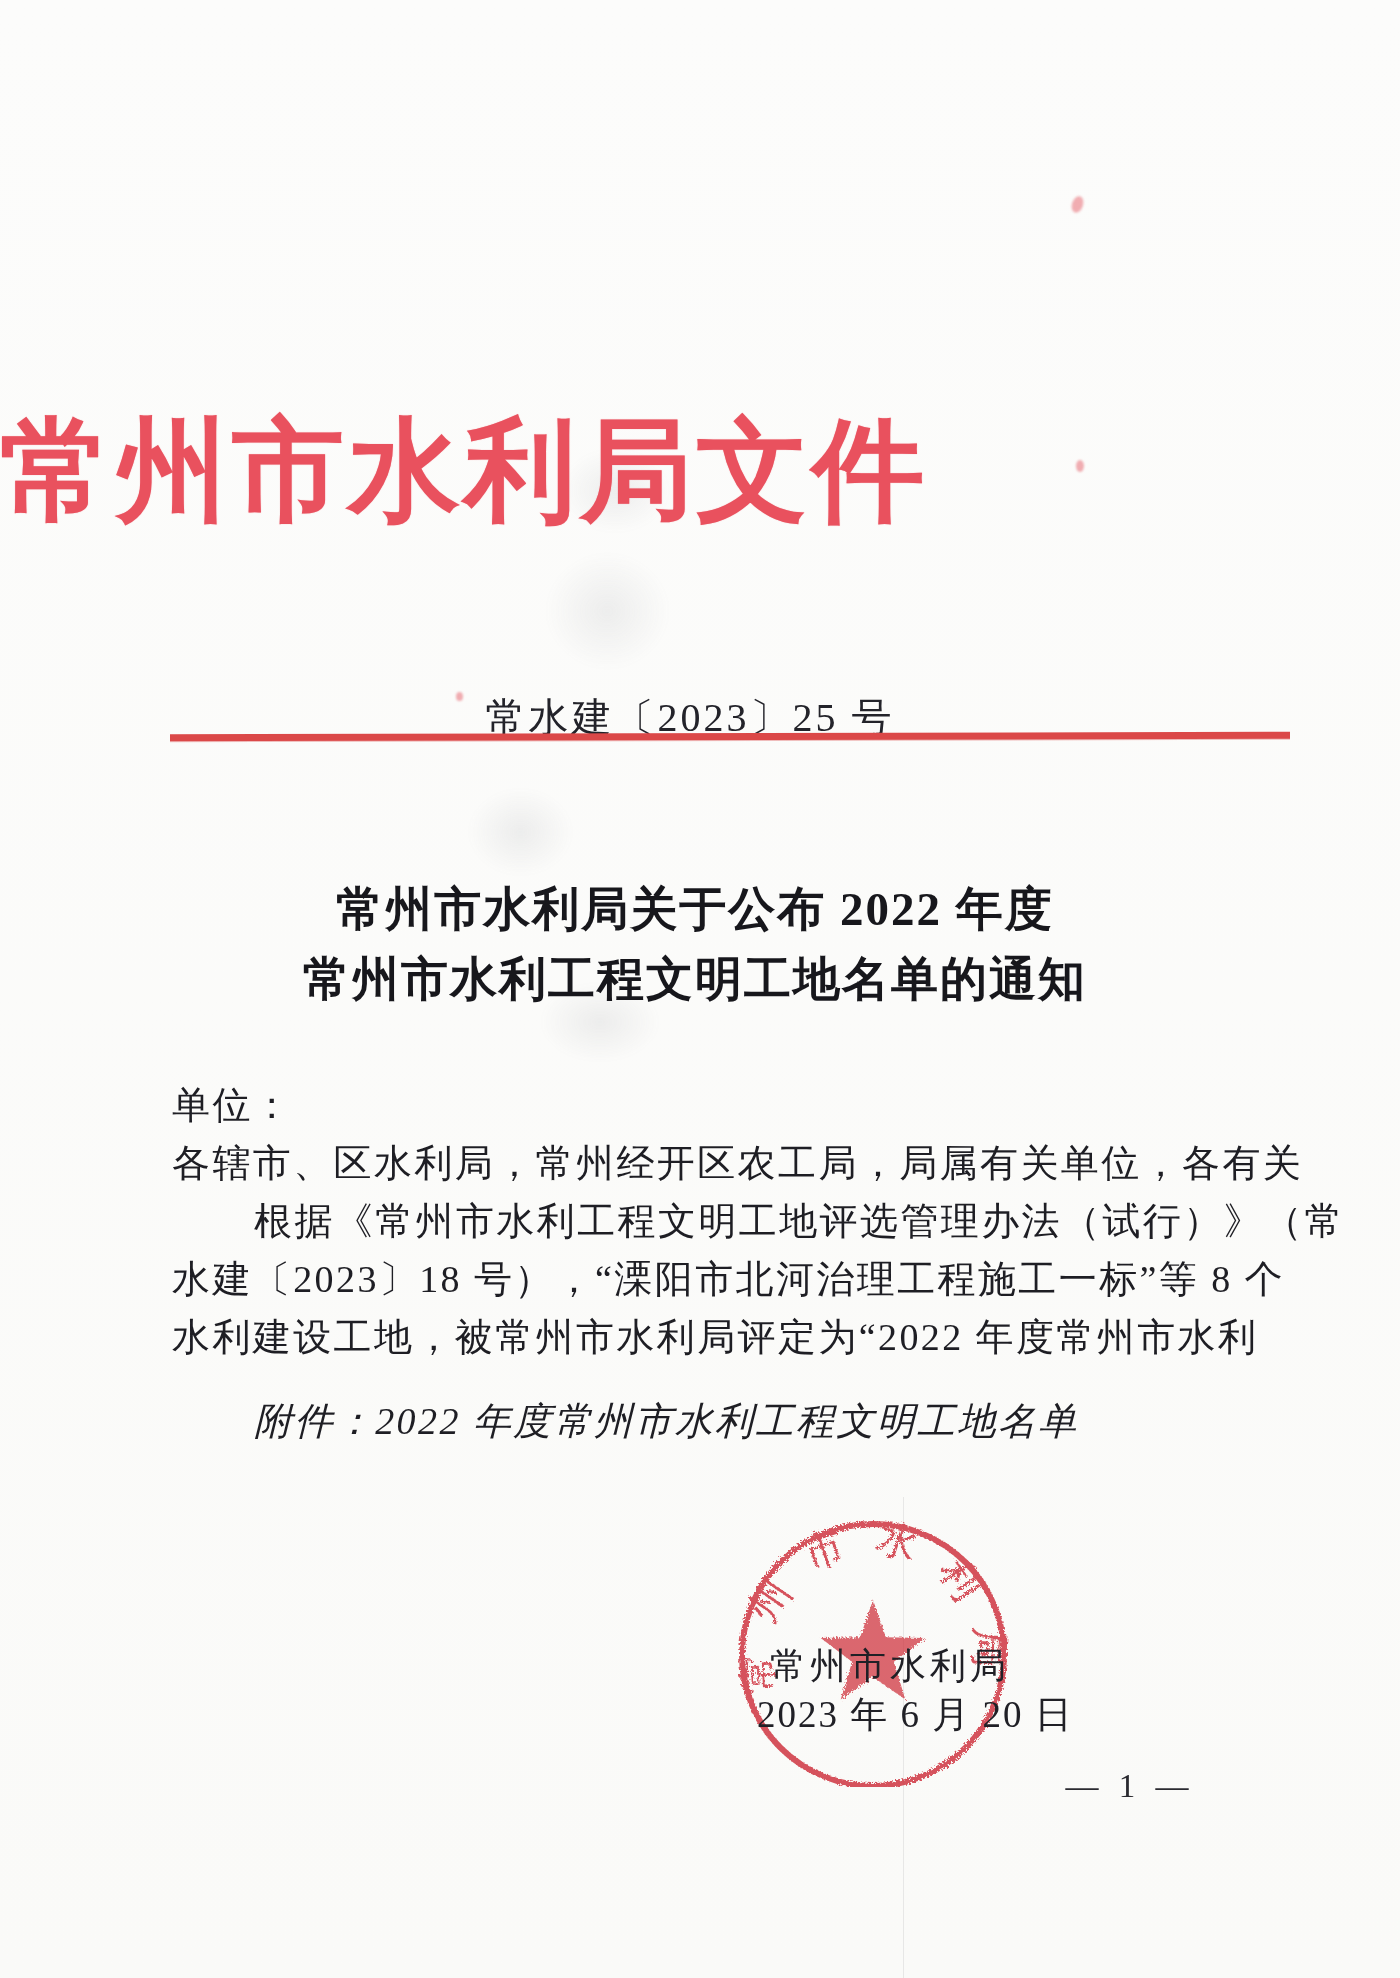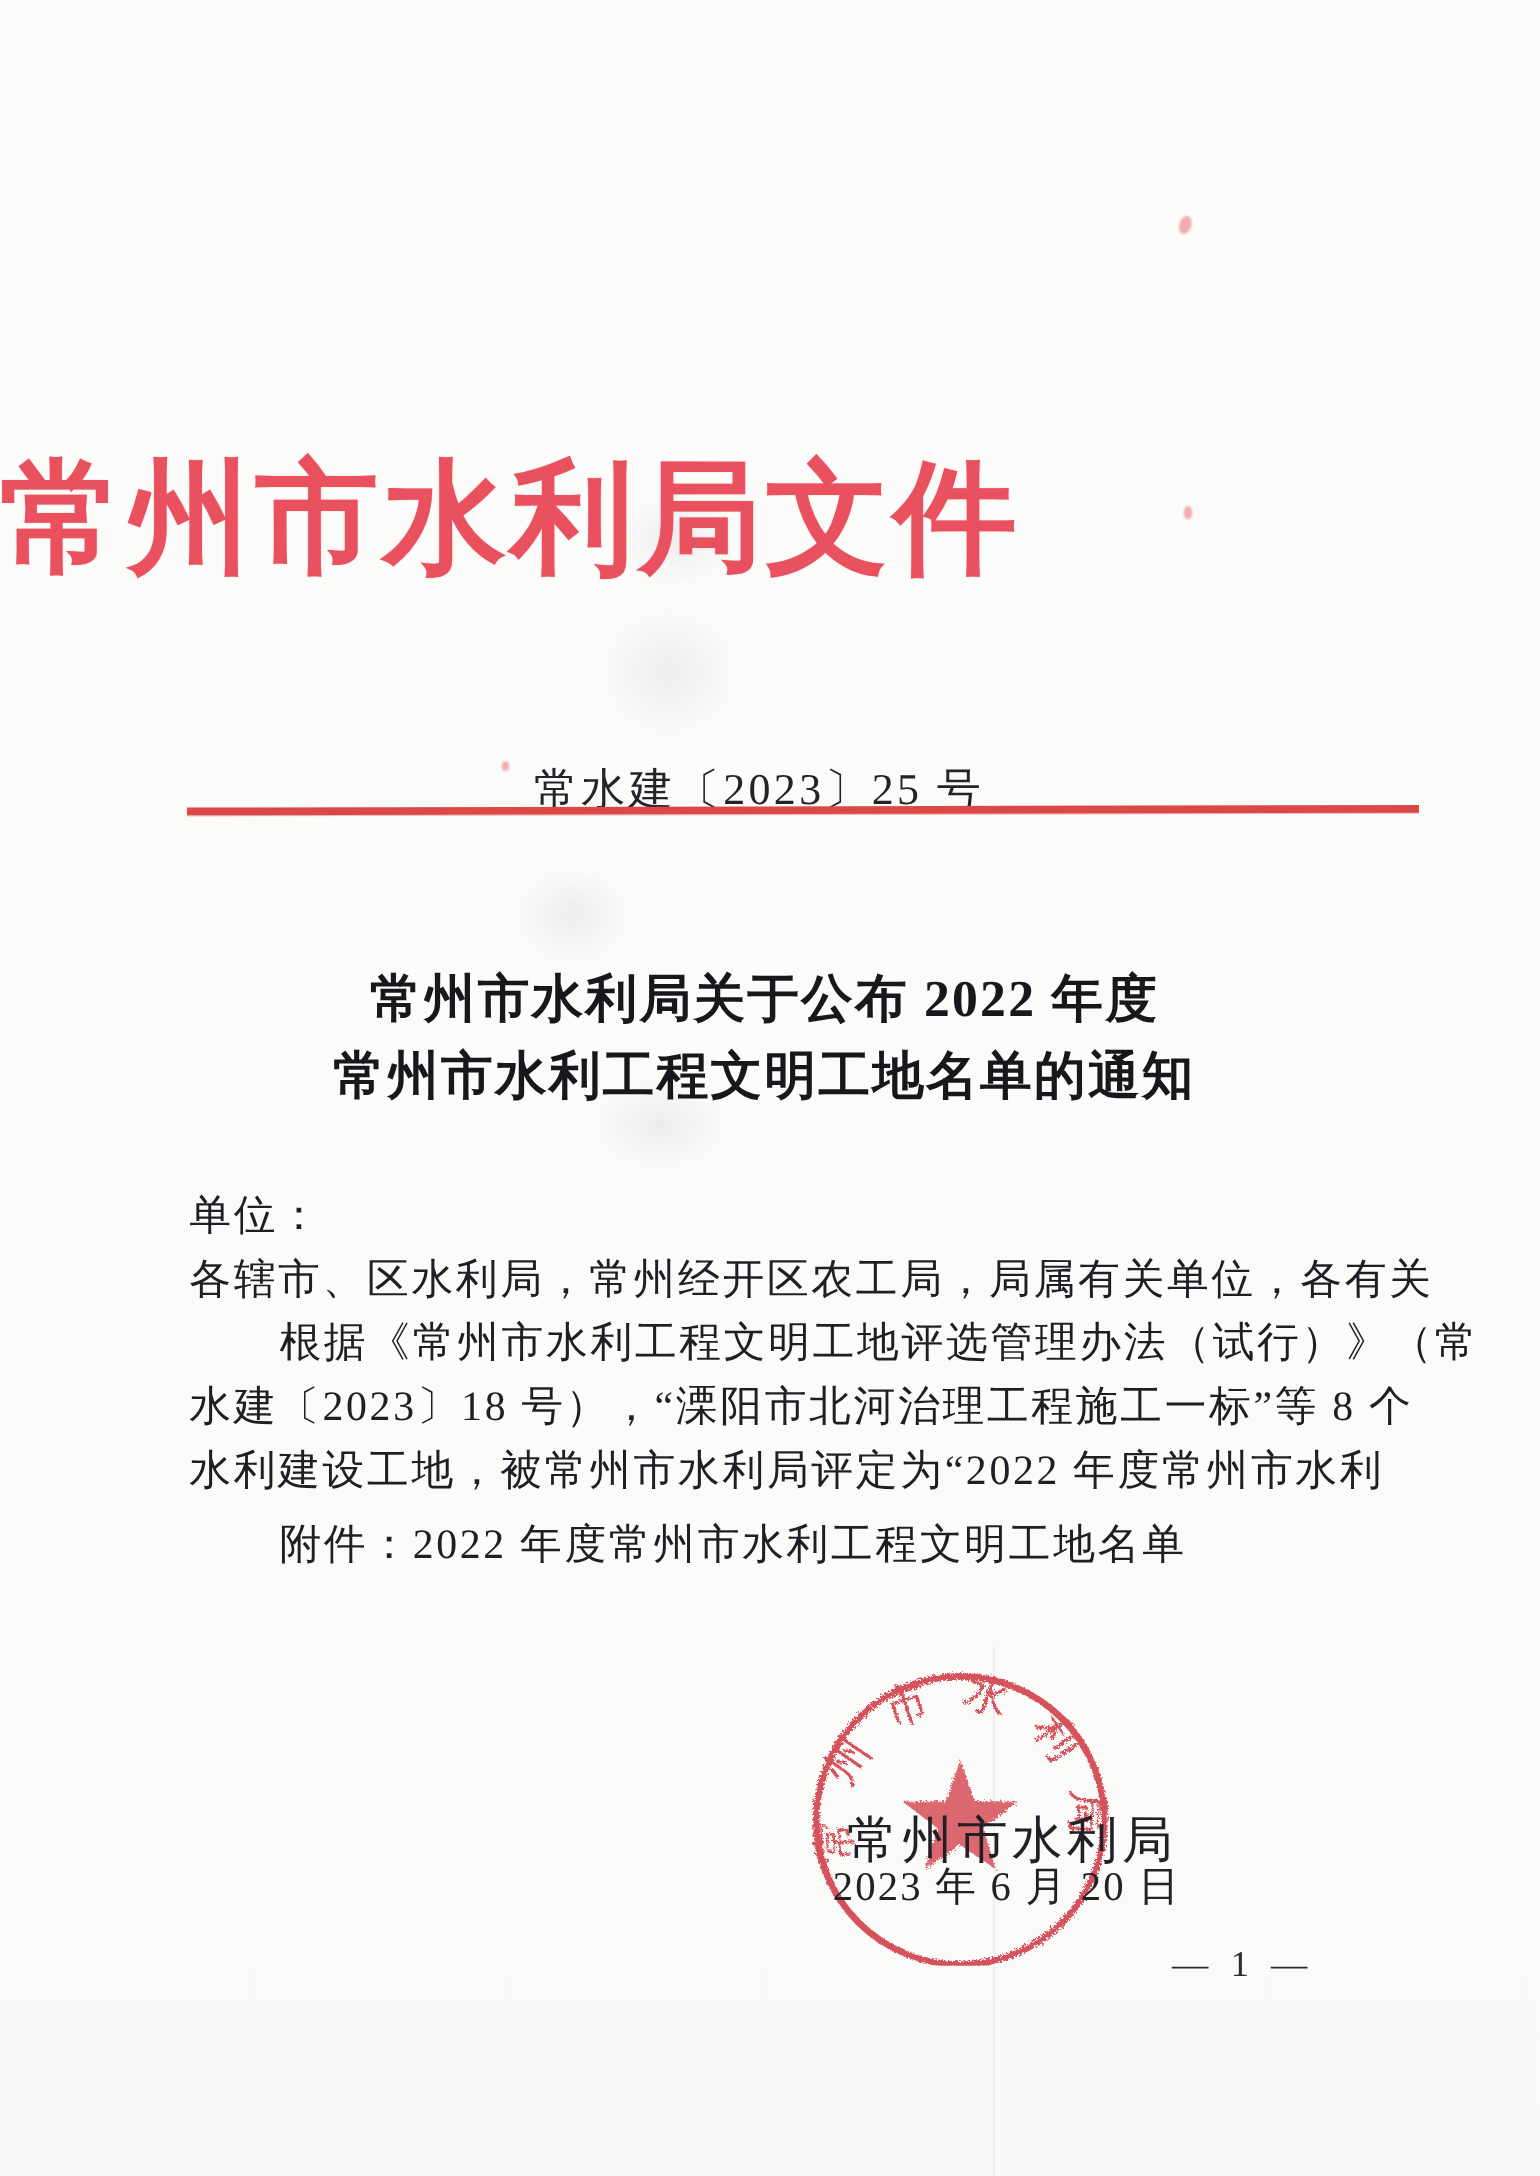--- a/index.html
+++ b/index.html
@@ -37,27 +37,27 @@
     font-size:47px;font-weight:bold;color:#17171c;
     letter-spacing:2px;line-height:70px;white-space:nowrap;
   }
   .body-block{position:absolute;left:172px;top:1076px;width:1150px;}
   .b-line{
     font-size:38px;line-height:58px;height:58px;
     letter-spacing:2.4px;white-space:nowrap;color:#1e1e24;
   }
   .b-line.indent{padding-left:82px;}
   .attachment-line{
-    font-size:38px;line-height:58px;height:58px;margin-top:9px;
-    letter-spacing:2.4px;white-space:nowrap;color:#1e1e24;padding-left:82px;
+    font-size:38px;line-height:58px;height:58px;margin-top:26px;
+    letter-spacing:2.4px;white-space:nowrap;color:#1e1e24;padding-left:82px;font-style:italic;
   }
   
   .sign-org{
     position:absolute;left:770px;top:1642px;
-    font-size:46px;letter-spacing:4px;color:#202026;white-space:nowrap;
+    font-size:36px;letter-spacing:4px;color:#202026;white-space:nowrap;
   }
   .sign-date{
     position:absolute;left:757px;top:1690px;
     font-size:37px;letter-spacing:2px;color:#202026;white-space:nowrap;
   }
   .page-number{
     position:absolute;left:1040px;top:1768px;width:180px;
     text-align:center;font-size:33px;color:#2a2a30;letter-spacing:6px;white-space:nowrap;
   }
   

